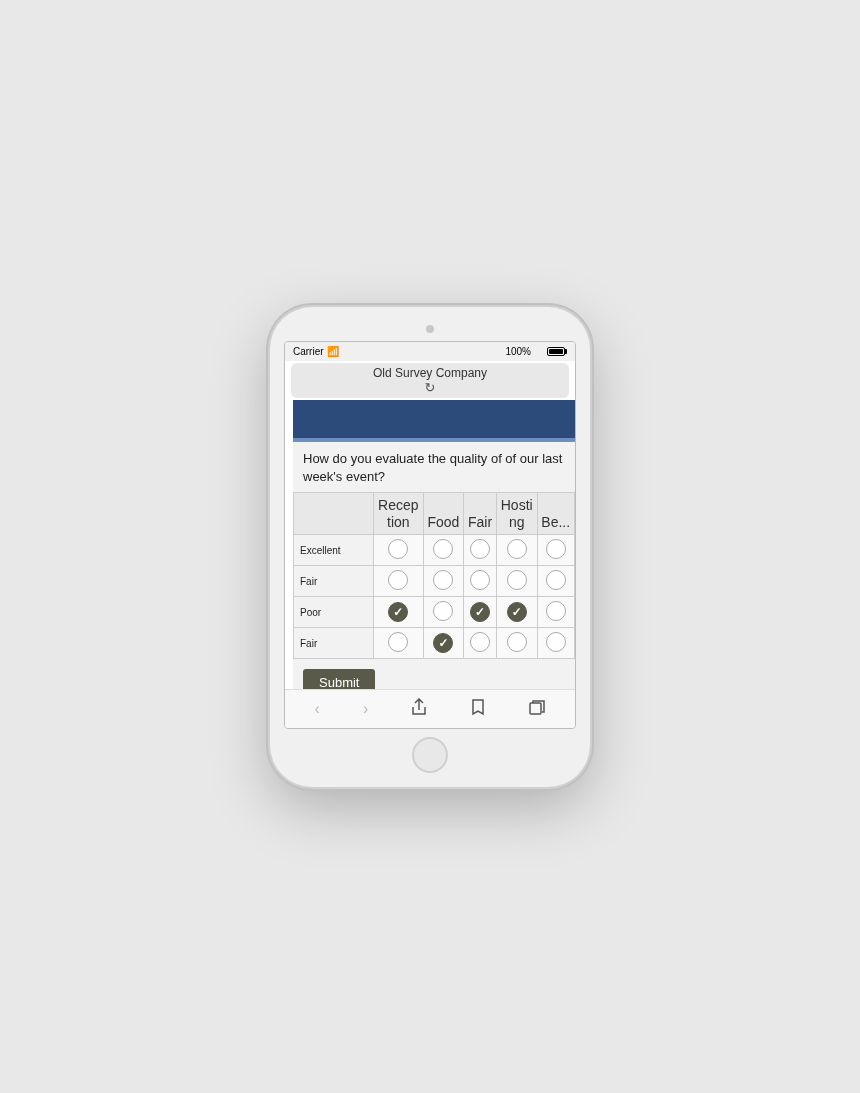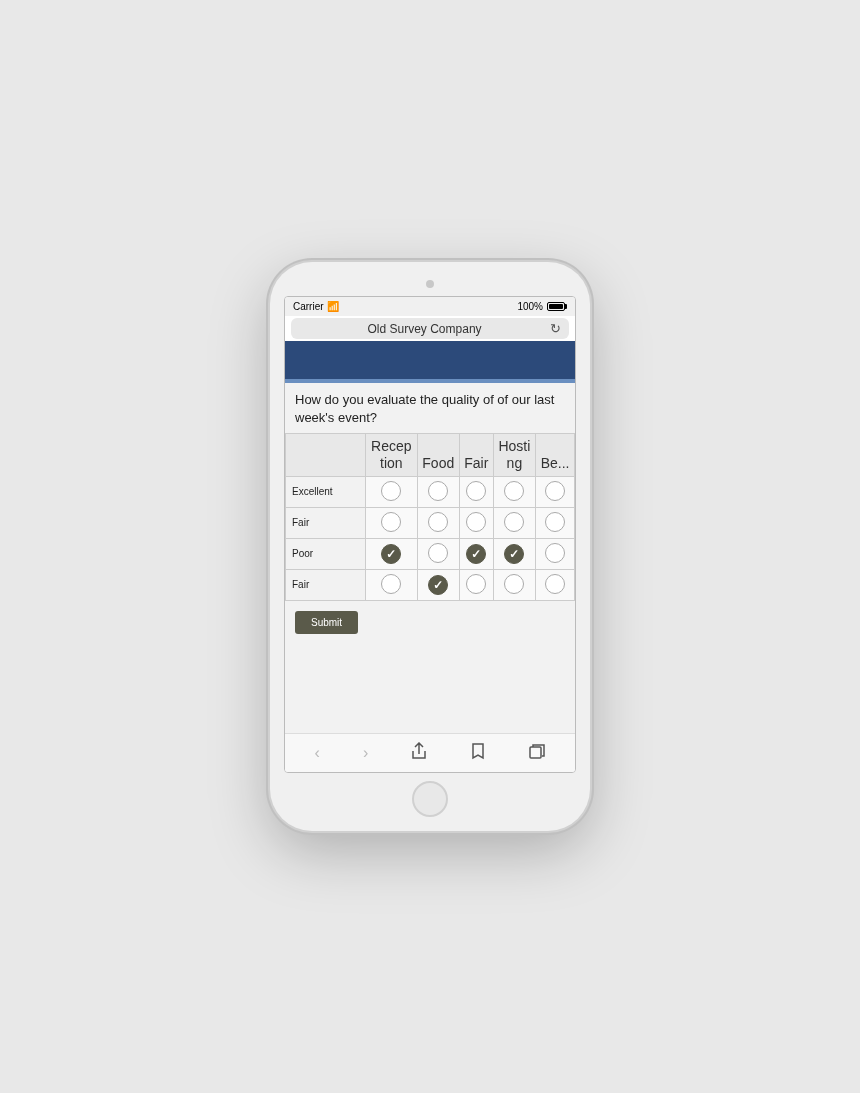--- a/index.html
+++ b/index.html
@@ -8,21 +8,21 @@
       background: #e8e8e8;
       display: flex;
       justify-content: center;
       align-items: center;
       min-height: 100vh;
       font-family: -apple-system, 'Helvetica Neue', Arial, sans-serif;
     }
 
     .phone-outer {
       width: 320px;
-      height: 569px;
+      height: 480px;
       background: #f0f0f0;
       border-radius: 42px;
       box-shadow:
         0 0 0 2px #d0d0d0,
         0 0 0 4px #c0c0c0,
         0 20px 60px rgba(0,0,0,0.25);
       position: relative;
       display: flex;
       flex-direction: column;
       align-items: center;
@@ -68,21 +68,21 @@
       gap: 4px;
     }
 
     .wifi-icon {
       font-size: 10px;
     }
 
     .status-right {
       display: flex;
       align-items: center;
-      gap: 4px;
+      gap: 16px;
       text-align: right;
     }
 
     .battery-icon {
       display: inline-flex;
       align-items: center;
     }
 
     .battery-body {
       width: 18px;
@@ -111,20 +111,21 @@
 
     
     .address-bar {
       display: flex;
       align-items: center;
       background: #e8e8e8;
       margin: 2px 6px;
       border-radius: 6px;
       padding: 3px 8px;
       flex-shrink: 0;
+      flex-direction: column;
     }
 
     .address-text {
       flex: 1;
       text-align: center;
       font-size: 12px;
       color: #333;
     }
 
     .reload-btn {
@@ -133,20 +134,21 @@
       cursor: pointer;
     }
 
     
     .page-content {
       flex: 1;
       overflow-y: auto;
       display: flex;
       flex-direction: column;
       background: #f2f2f2;
+      margin-left: 8px;
     }
 
     .page-header-banner {
       background: #2c4a7a;
       height: 38px;
       flex-shrink: 0;
     }
 
     .page-header-stripe {
       background: #6a8fc0;
@@ -238,21 +240,21 @@
     .submit-area {
       padding: 10px 10px;
       background: #f2f2f2;
     }
 
     .submit-btn {
       background: #5a5a4a;
       color: #fff;
       border: none;
       padding: 6px 16px;
-      font-size: 10px;
+      font-size: 13px;
       border-radius: 3px;
       cursor: pointer;
     }
 
     
     .browser-nav {
       display: flex;
       justify-content: space-around;
       align-items: center;
       padding: 6px 8px;

